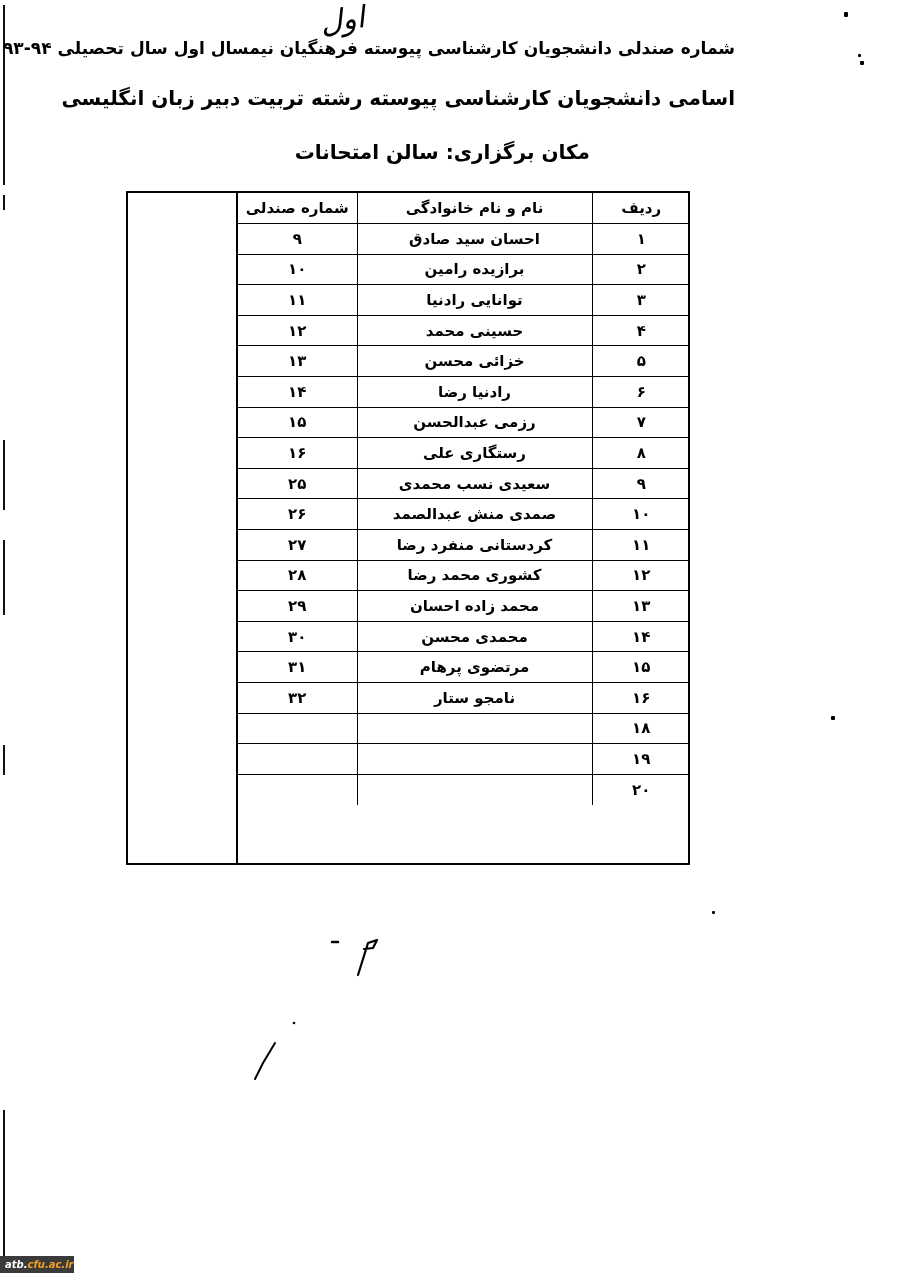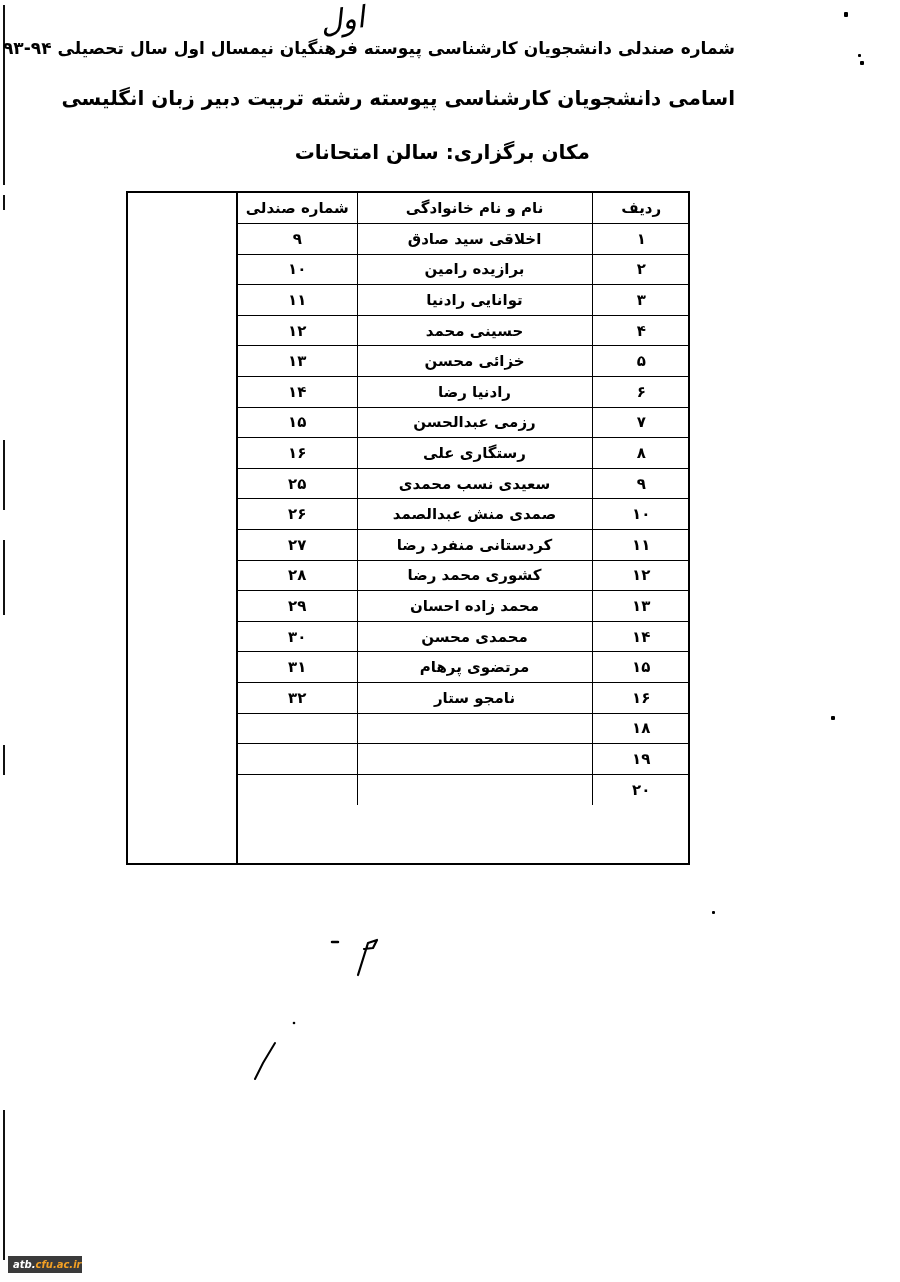--- a/index.html
+++ b/index.html
@@ -107,21 +107,21 @@
       border-radius: 1px;
     }
     .scan-edge {
       position: absolute;
       left: 3px;
       width: 2px;
       background: #111;
     }
     .footer-badge {
       position: absolute;
-      left: 8px;
+      left: 0;
       top: 1256px;
       width: 74px;
       height: 17px;
       background: #3a3a3a;
       color: #f2a024;
       font-family: "DejaVu Sans", sans-serif;
       font-weight: bold;
       font-style: italic;
       font-size: 10px;
       line-height: 17px;
@@ -160,21 +160,21 @@
         <col class="c-seat">
     </colgroup>
     <tbody>
         <tr>
       <th>ردیف</th>
       <th>نام و نام خانوادگی</th>
       <th>شماره صندلی</th>
     </tr>
     <tr>
           <td>۱</td>
-          <td>اخلاقی سید صادق</td>
+          <td>احسان سید صادق</td>
           <td>۹</td>
         </tr>
     <tr>
           <td>۲</td>
           <td>برازیده رامین</td>
           <td>۱۰</td>
         </tr>
     <tr>
           <td>۳</td>
           <td>توانایی رادنیا</td>

